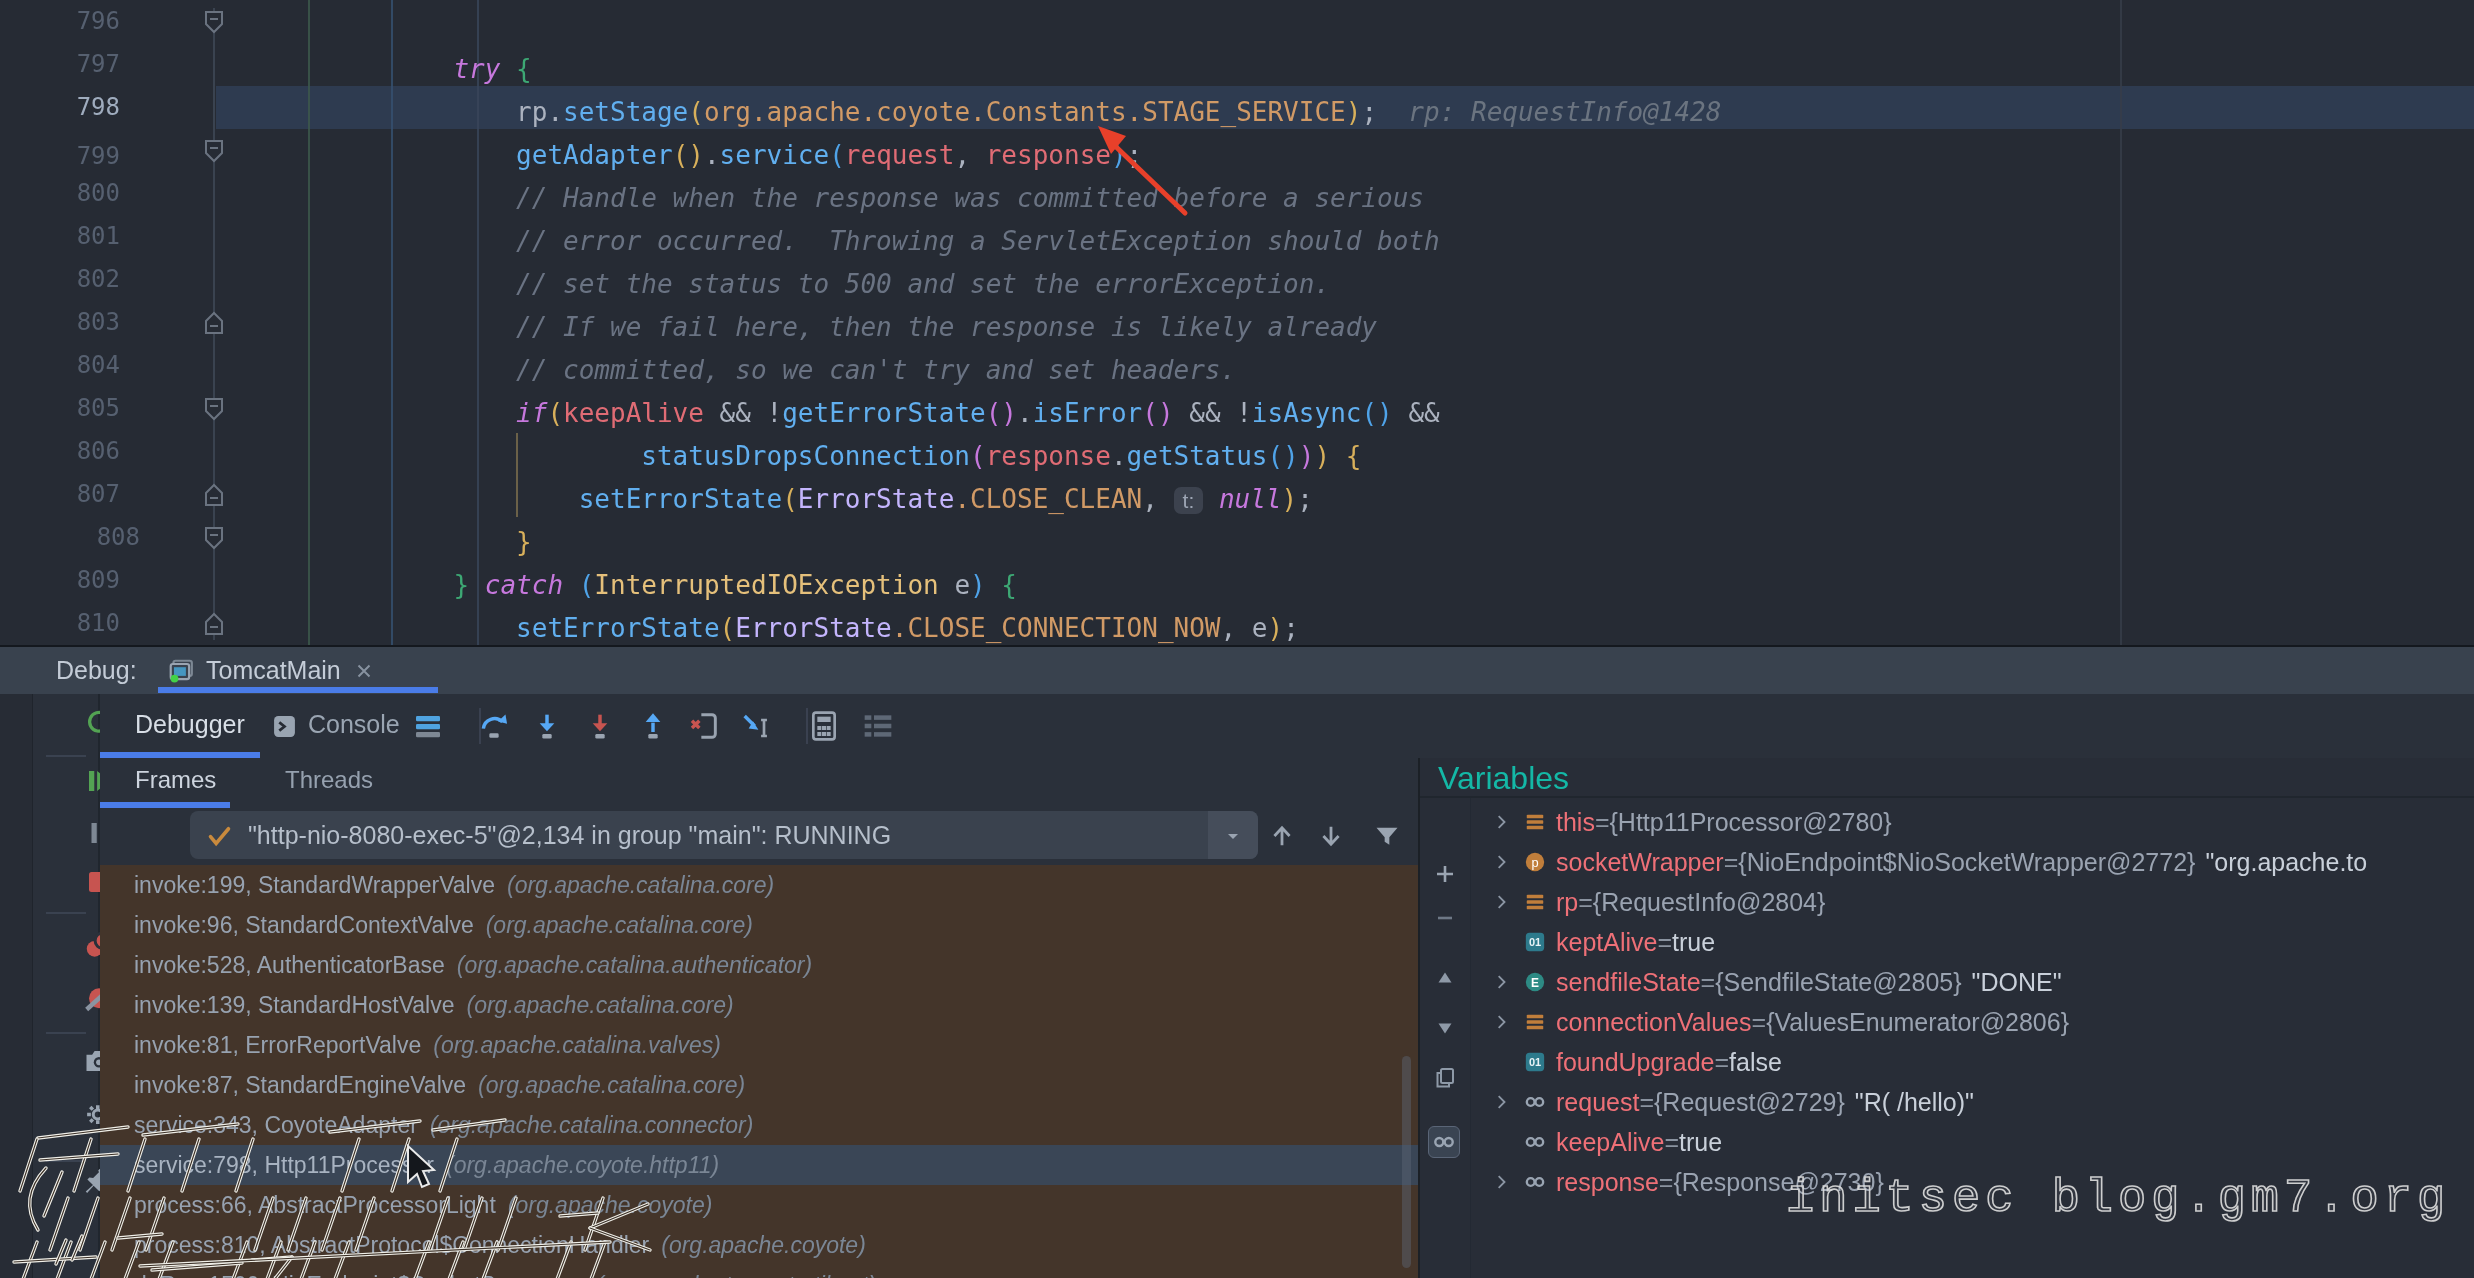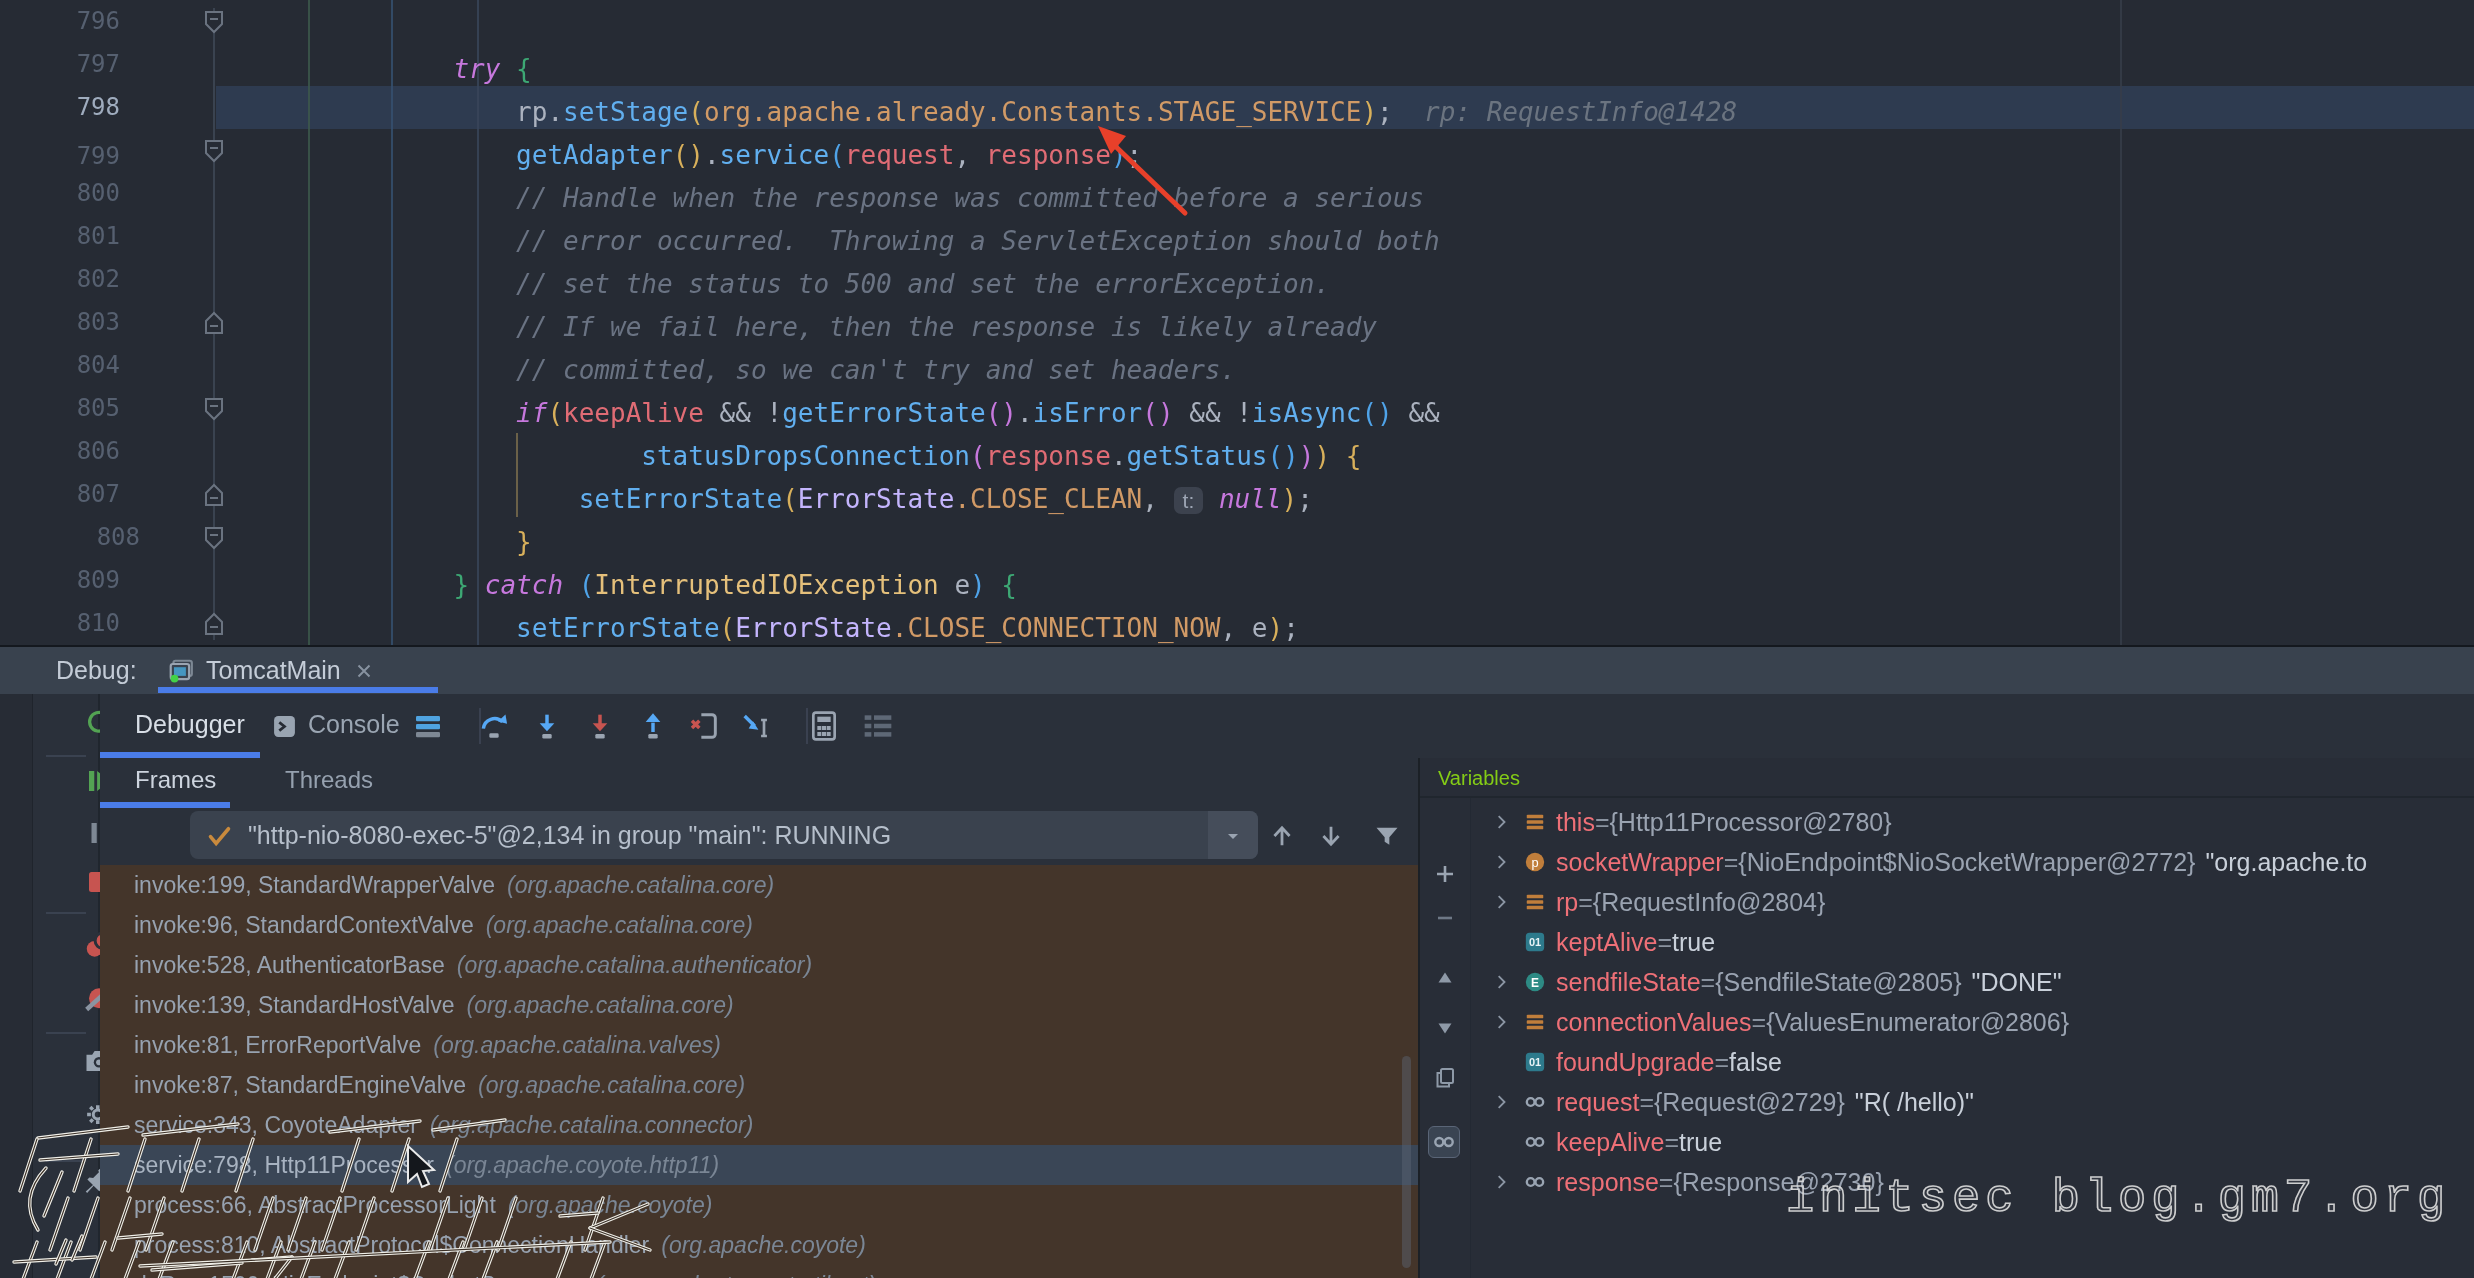--- a/index.html
+++ b/index.html
@@ -75,21 +75,21 @@
     box-sizing:border-box;font-size:23px;color:#97A2B0;white-space:nowrap;}
   .frow .pkg{font-style:italic;color:#7A8695;margin-left:12px;}
   .frow.sel{background:#3A4656;color:#A8B3C1;}
   #frames-scroll{position:absolute;left:1402px;top:1056px;width:9px;height:212px;border-radius:5px;
     background:#5D6775;opacity:.45;}
 
   #vars{position:absolute;left:1418px;top:758px;width:1056px;height:520px;background:#282D37;
     border-left:2px solid #1B2026;box-sizing:border-box;overflow:hidden;}
   #vars-header{position:absolute;left:0;top:0;width:100%;height:40px;line-height:40px;
     border-bottom:2px solid #20262E;box-sizing:border-box;}
-  #vars-title{margin-left:18px;font-size:20px;color:#84cc16;}
+  #vars-title{margin-left:18px;font-size:32px;color:#14b8a6;}
   #vars-strip{position:absolute;left:0;top:40px;width:50px;bottom:0;border-right:1px solid #232933;}
   .vrow{position:absolute;left:50px;right:0;height:40px;display:flex;align-items:center;
     padding-left:16px;font-size:25px;white-space:nowrap;}
   .vrow .chev{width:32px;display:inline-flex;justify-content:center;}
   .vrow .vico{width:34px;display:inline-flex;justify-content:center;}
   .vrow .vname{color:#EE7077;margin-left:4px;}
   .vrow .veq{color:#8A93A0;}
   .vrow .vref{color:#9AA3B1;}
   .vrow .vstr{color:#C9D0DA;margin-left:10px;}
 
@@ -160,21 +160,21 @@
             <path d="M2 2h16v12l-8 8-8-8z" fill="#262B34" stroke="#6A7380" stroke-width="2"></path>
             <path d="M6 9h8" stroke="#6A7380" stroke-width="2"></path>
           </svg></span>
         <span class="fold" style="top: 612px;"><svg viewBox="0 0 20 24">
             <path d="M2 22h16V10l-8-8-8 8z" fill="#262B34" stroke="#6A7380" stroke-width="2"></path>
             <path d="M6 15h8" stroke="#6A7380" stroke-width="2"></path>
           </svg></span>
       </div>
     <div id="code">
         <div class="code-line" style="top: 0px;"><span class="t-pl">                </span><span class="t-kw">try</span><span class="t-pl"> </span><span class="t-bt">{</span></div>
-        <div class="code-line" style="top: 43px;"><span class="t-pl">                    </span><span class="t-pl">rp.</span><span class="t-fn">setStage</span><span class="t-bg">(</span><span class="t-ct">org.apache.already.Constants.STAGE_SERVICE</span><span class="t-bg">)</span><span class="t-pl">;</span><span class="t-pl">  </span><span class="t-hi">rp: RequestInfo@1428</span></div>
+        <div class="code-line" style="top: 43px;"><span class="t-pl">                    </span><span class="t-pl">rp.</span><span class="t-fn">setStage</span><span class="t-bg">(</span><span class="t-ct">org.apache.coyote.Constants.STAGE_SERVICE</span><span class="t-bg">)</span><span class="t-pl">;</span><span class="t-pl">  </span><span class="t-hi">rp: RequestInfo@1428</span></div>
         <div class="code-line" style="top: 86px;"><span class="t-pl">                    </span><span class="t-fn">getAdapter</span><span class="t-bg">()</span><span class="t-pl">.</span><span class="t-fn">service</span><span class="t-bb">(</span><span class="t-vr">request</span><span class="t-pl">, </span><span class="t-vr">response</span><span class="t-bb">)</span><span class="t-pl">;</span></div>
         <div class="code-line" style="top: 129px;"><span class="t-pl">                    </span><span class="t-cm">// Handle when the response was committed before a serious</span></div>
         <div class="code-line" style="top: 172px;"><span class="t-pl">                    </span><span class="t-cm">// error occurred.  Throwing a ServletException should both</span></div>
         <div class="code-line" style="top: 215px;"><span class="t-pl">                    </span><span class="t-cm">// set the status to 500 and set the errorException.</span></div>
         <div class="code-line" style="top: 258px;"><span class="t-pl">                    </span><span class="t-cm">// If we fail here, then the response is likely already</span></div>
         <div class="code-line" style="top: 301px;"><span class="t-pl">                    </span><span class="t-cm">// committed, so we can't try and set headers.</span></div>
         <div class="code-line" style="top: 344px;"><span class="t-pl">                    </span><span class="t-kw">if</span><span class="t-bg">(</span><span class="t-vr">keepAlive</span><span class="t-pl"> &amp;&amp; !</span><span class="t-fn">getErrorState</span><span class="t-bp">()</span><span class="t-pl">.</span><span class="t-fn">isError</span><span class="t-bp">()</span><span class="t-pl"> &amp;&amp; !</span><span class="t-fn">isAsync</span><span class="t-bb">()</span><span class="t-pl"> &amp;&amp;</span></div>
         <div class="code-line" style="top: 387px;"><span class="t-pl">                            </span><span class="t-fn">statusDropsConnection</span><span class="t-bp">(</span><span class="t-vr">response</span><span class="t-pl">.</span><span class="t-fn">getStatus</span><span class="t-bb">()</span><span class="t-bp">)</span><span class="t-bg">)</span><span class="t-pl"> </span><span class="t-bg">{</span></div>
         <div class="code-line" style="top: 430px;"><span class="t-pl">                        </span><span class="t-fn">setErrorState</span><span class="t-bg">(</span><span class="t-cl">ErrorState</span><span class="t-ct">.CLOSE_CLEAN</span><span class="t-pl">, </span><span class="t-bd">t:</span><span class="t-pl"> </span><span class="t-kw">null</span><span class="t-bg">)</span><span class="t-pl">;</span></div>
         <div class="code-line" style="top: 473px;"><span class="t-pl">                    </span><span class="t-bg">}</span></div>

